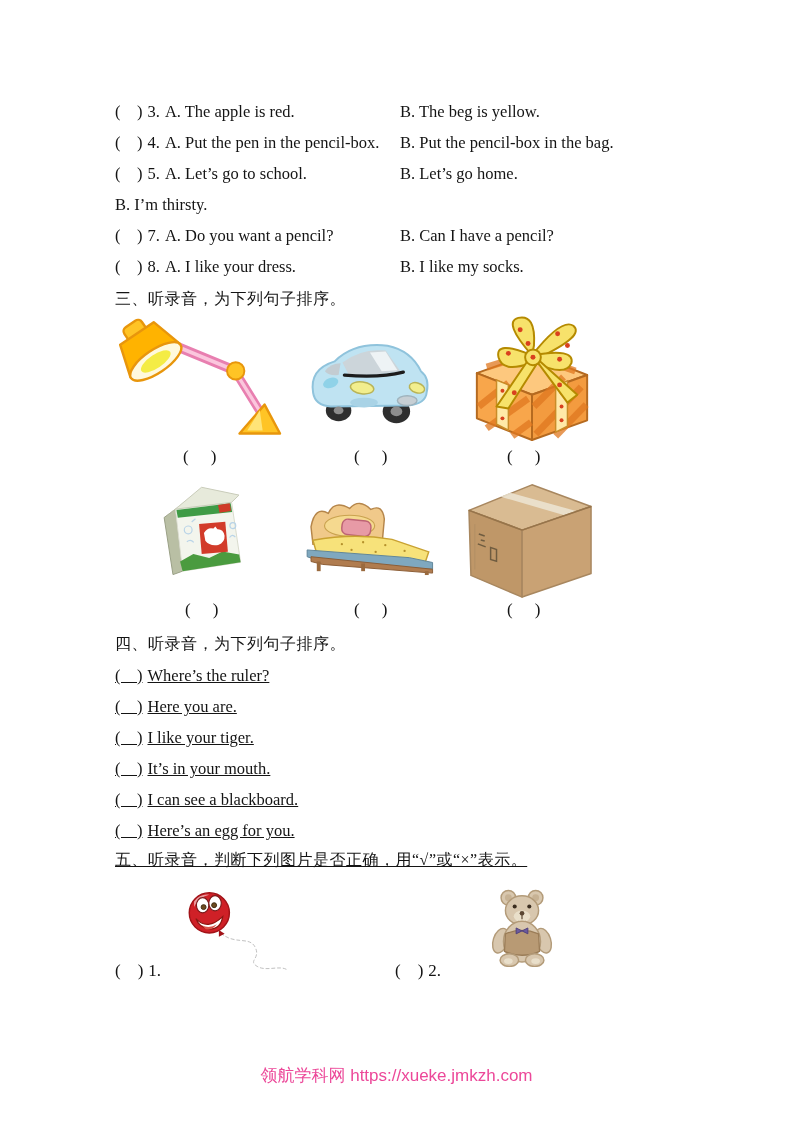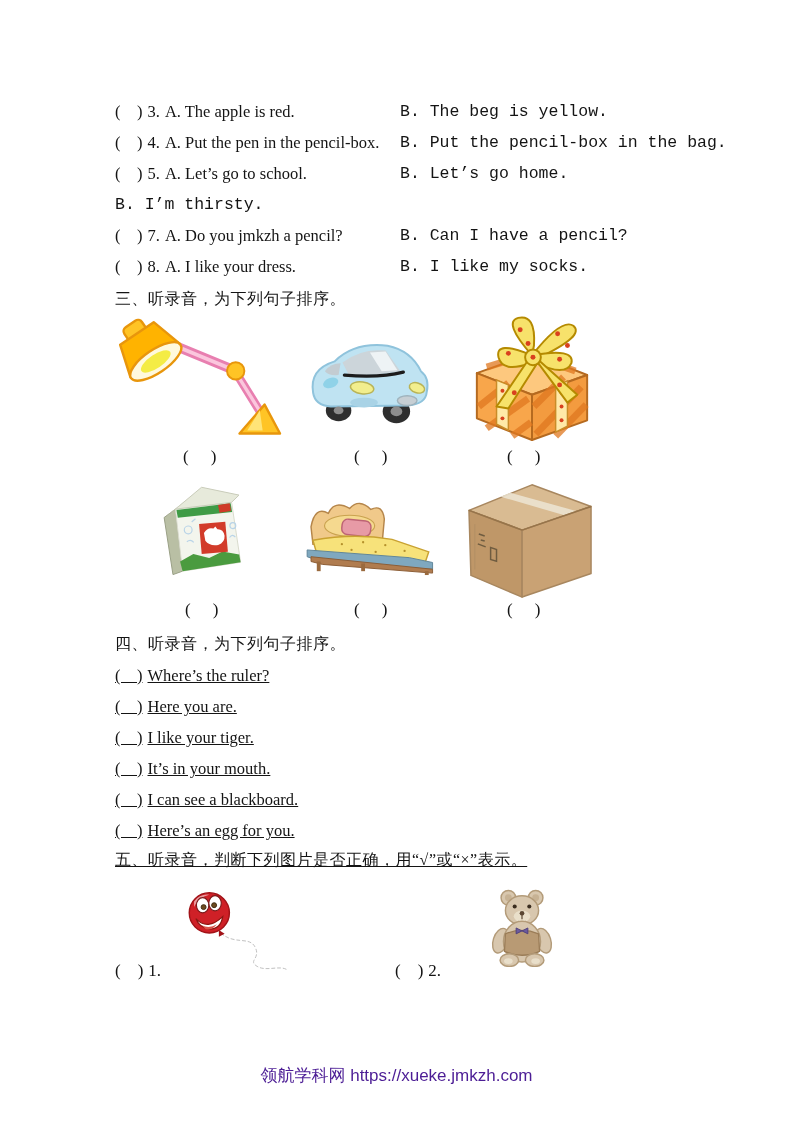--- a/index.html
+++ b/index.html
@@ -4,29 +4,29 @@
 <style>
   * { margin:0; padding:0; box-sizing:border-box; }
   html,body { background:#ffffff; }
   .page {
     position:relative; width:793px; height:1122px; background:#ffffff;
     font-family:"Liberation Serif", serif; color:#141414; overflow:hidden;border-radius:16px;
   }
   .abs { position:absolute; }
   .row2col { display:flex; height:31px; font-size:16.5px; }
   .col-a { width:285px; white-space:pre; }
-  .col-b { white-space:pre;font-family:Liberation Mono, monospace; }
+  .col-b { white-space:pre; }
   .blank { white-space:pre; margin-right:5px; }
   .num { margin-right:5px; }
   .cn-title { font-size:16px; letter-spacing:0.5px; white-space:pre; }
   .paren { font-size:17px; white-space:pre; letter-spacing:1px; }
   .sentence { font-size:16.5px; height:31px; white-space:pre;text-decoration:underline; }
   .footer {
     position:absolute; left:0; top:1064px; width:793px; text-align:center;
-    font-family:"Liberation Sans", sans-serif; font-size:17px; color:#4c1d95;
+    font-family:"Liberation Sans", sans-serif; font-size:17px; color:#ec4899;
   }
   svg { display:block; }
 </style>
 </head>
 <body>
 
 <div class="page">
 
   <div class="abs" style="left:115px; top:102px;">
     <div class="row2col">
@@ -38,21 +38,21 @@
       <span class="col-b">B. Put the pencil-box in the bag.</span>
     </div>
     <div class="row2col">
       <span class="col-a"><span class="blank">(    )</span><span class="num">5.</span><span>A. Let’s go to school.</span></span>
       <span class="col-b">B. Let’s go home.</span>
     </div>
     <div class="row2col">
       <span class="col-b">B. I’m thirsty.</span>
     </div>
     <div class="row2col">
-      <span class="col-a"><span class="blank">(    )</span><span class="num">7.</span><span>A. Do you jmkzh a pencil?</span></span>
+      <span class="col-a"><span class="blank">(    )</span><span class="num">7.</span><span>A. Do you want a pencil?</span></span>
       <span class="col-b">B. Can I have a pencil?</span>
     </div>
     <div class="row2col">
       <span class="col-a"><span class="blank">(    )</span><span class="num">8.</span><span>A. I like your dress.</span></span>
       <span class="col-b">B. I like my socks.</span>
     </div>
   </div>
 
   <div class="abs cn-title" style="left:115px; top:289px;">三、听录音，为下列句子排序。</div>
 

